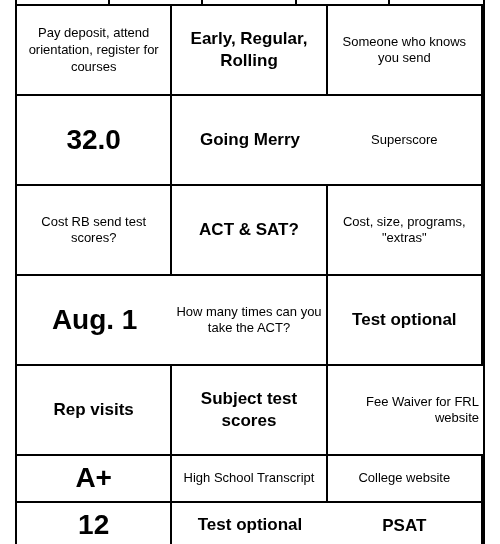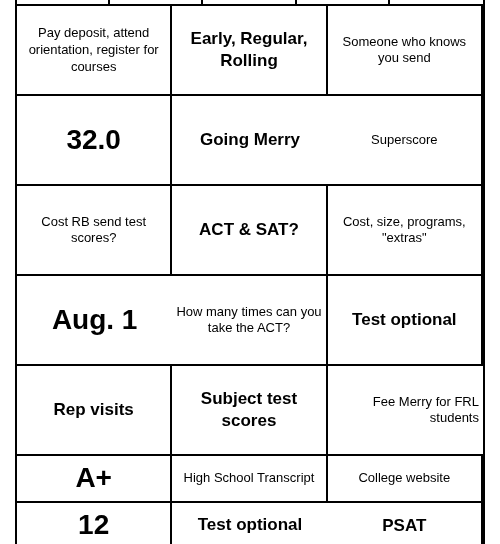--- a/index.html
+++ b/index.html
@@ -97,21 +97,21 @@
       <div class="bingo-cell bold-medium">Going Merry</div>
       <div class="bingo-cell">Superscore</div>
       <div class="bingo-cell">Cost RB send test scores?</div>
       <div class="bingo-cell bold-medium">ACT &amp; SAT?</div>
       <div class="bingo-cell">Cost, size, programs, "extras"</div>
       <div class="bingo-cell large-text">Aug. 1</div>
       <div class="bingo-cell">How many times can you take the ACT?</div>
       <div class="bingo-cell bold-medium">Test optional</div>
       <div class="bingo-cell bold-medium">Rep visits</div>
       <div class="bingo-cell bold-medium">Subject test scores</div>
-      <div class="bingo-cell">Fee Merry for FRL students</div>
+      <div class="bingo-cell">Fee Waiver for FRL website</div>
       <div class="bingo-cell large-text">A+</div>
       <div class="bingo-cell">High School Transcript</div>
       <div class="bingo-cell">College website</div>
       <div class="bingo-cell large-text">12</div>
       <div class="bingo-cell bold-medium">Test optional</div>
       <div class="bingo-cell bold-medium">PSAT</div>
       <div class="bingo-cell large-text">5-7</div>
     </div>
 </div>
 

